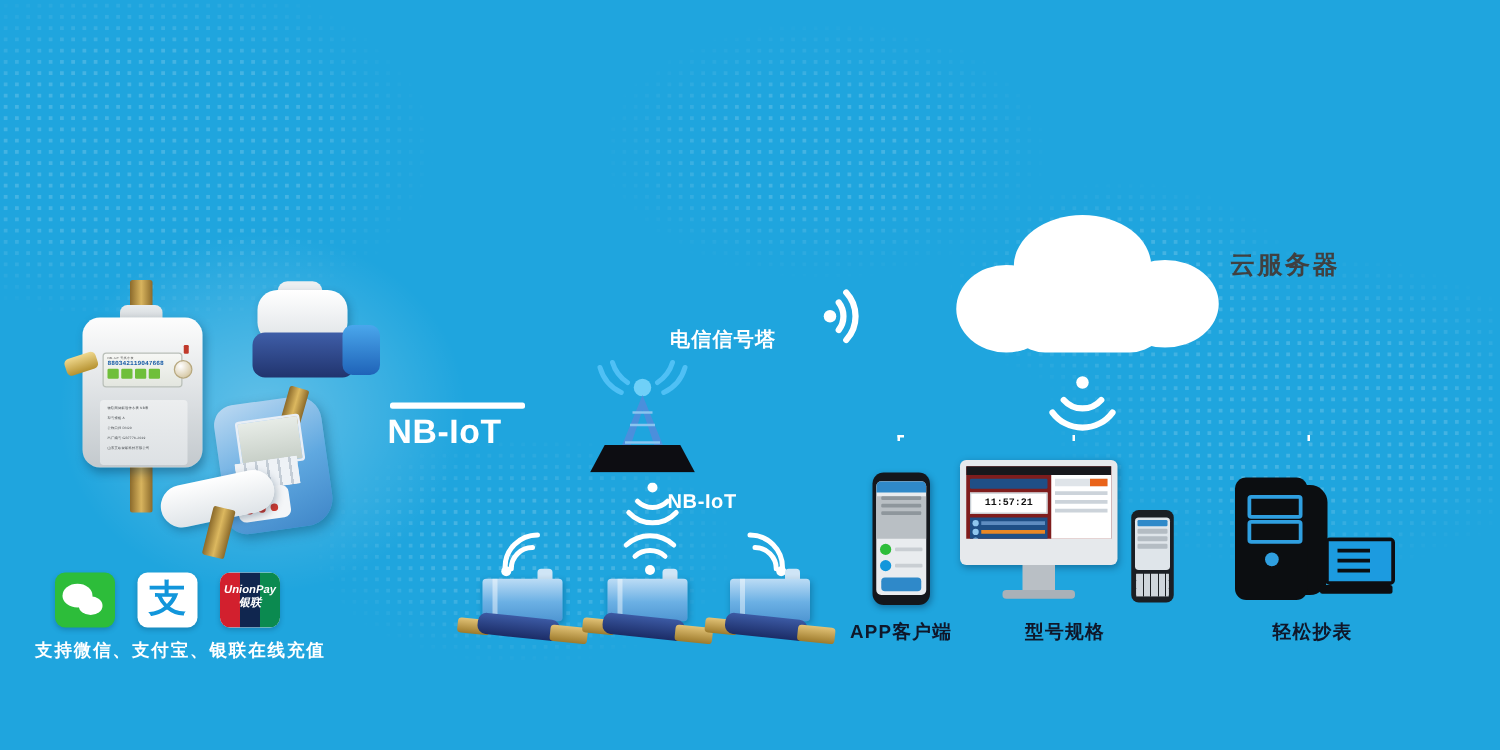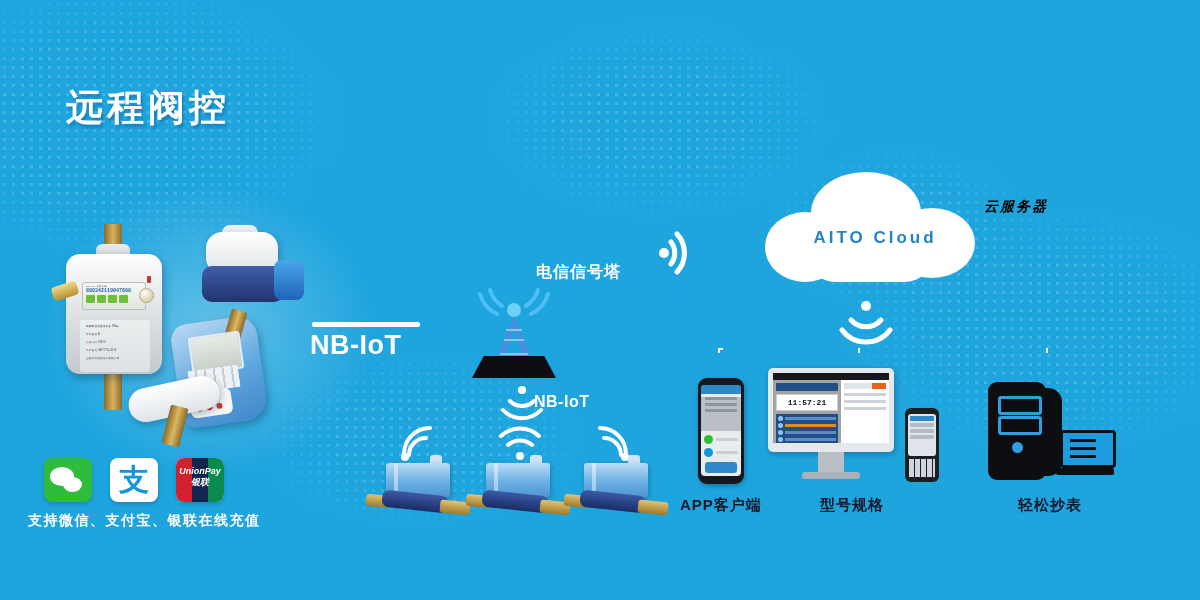--- a/index.html
+++ b/index.html
@@ -147,39 +147,39 @@
   .tower svg{position:absolute;left:0;top:0;}
   .tower .base{position:absolute;left:6px;top:86px;width:84px;height:22px;
     background:#0d0d12;clip-path:polygon(14% 0,86% 0,100% 100%,0 100%);}
   .towerlabel{position:absolute;left:536px;top:262px;color:#fff;font-size:16px;font-weight:bold;letter-spacing:1px;}
 
   
   .cloud{position:absolute;left:765px;top:172px;width:210px;height:110px;}
   .cloud i{position:absolute;background:#fff;border-radius:50%;}
   .cloudtext{position:absolute;left:800px;top:228px;width:150px;text-align:center;
     color:#2485c6;font-size:17px;font-weight:bold;letter-spacing:3px;}
-  .cloudlabel{position:absolute;left:984px;top:198px;color:#000000;font-size:14px;font-weight:bold;letter-spacing:2px;font-style:italic;}
+  .cloudlabel{position:absolute;left:984px;top:198px;color:#404040;font-size:20px;font-weight:bold;letter-spacing:2px;}
 
   
   .phone{position:absolute;left:698px;top:378px;width:46px;height:106px;border-radius:9px;
     background:#14171c;box-shadow:1px 2px 5px rgba(0,30,60,.35);}
   .phone .scr{position:absolute;left:3px;top:7px;right:3px;bottom:8px;border-radius:4px;background:#e9ecef;overflow:hidden;}
   .phone .hdr{height:9px;background:#2f89c9;}
   .phone .grey{height:34px;background:#b9bfc4;}
   .phone .grey .ln{height:3px;margin:3px 4px;background:#8e969c;border-radius:1px;}
   .phone .row{display:flex;align-items:center;gap:3px;margin:4px 3px;}
   .phone .row .ic{width:9px;height:9px;border-radius:50%;background:#2dbd3a;}
   .phone .row .ic.b{background:#1296db;}
   .phone .row .ln{flex:1;height:3px;background:#c9ced3;border-radius:1px;}
   .phone .btn{margin:5px 4px;height:11px;border-radius:3px;background:#2f89c9;}
 
   .monitor{position:absolute;left:768px;top:368px;width:126px;height:120px;}
   .monitor .bez{position:absolute;left:0;top:0;width:126px;height:84px;border-radius:5px;
     background:#e6e9ec;box-shadow:1px 2px 6px rgba(0,30,60,.35);}
-  .monitor .scr{position:absolute;left:5px;top:5px;width:116px;height:70px;background:#a3a3a3;overflow:hidden;}
+  .monitor .scr{position:absolute;left:5px;top:5px;width:116px;height:58px;background:#7f1d1d;overflow:hidden;}
   .monitor .topbar{height:7px;background:#18181c;}
   .monitor .inner{display:flex;height:63px;}
   .monitor .lft{width:62px;padding:3px;}
   .monitor .titlebar{height:8px;background:#1f4f86;border-radius:1px;}
   .monitor .clock{margin-top:3px;height:15px;background:#fff;border:1px solid #c8ced4;
     display:flex;align-items:center;justify-content:center;color:#111;font-weight:bold;font-size:8px;
     font-family:"Liberation Mono",monospace;}
   .monitor .list{margin-top:3px;height:32px;background:#1f4f86;padding:2px;}
   .monitor .list .it{display:flex;align-items:center;gap:2px;margin-bottom:2px;}
   .monitor .list .it .d{width:5px;height:5px;border-radius:50%;background:#8fc6ef;}
@@ -235,21 +235,20 @@
 </style>
 </head>
 <body>
 
 <div id="stage">
 
   <div class="dots"></div>
   <div class="glow"></div>
 
   <div class="headline">
-    <div>远程阀控</div>
   </div>
 
   <div class="meterA">
     <div class="pipeT"></div>
     <div class="pipeB"></div>
     <div class="cap"></div>
     <div class="body">
       <div class="lcd">
         <div class="l1">NB-IoT 无线水表</div>
         <div class="l2">880342119047668</div>
@@ -361,21 +360,20 @@
       </g>
     </svg>
   </div>
 
   <div class="cloud">
     <i style="left:46px;top:0;width:110px;height:82px;"></i>
     <i style="left:0;top:40px;width:80px;height:70px;"></i>
     <i style="left:124px;top:36px;width:86px;height:70px;"></i>
     <i style="left:40px;top:48px;width:130px;height:62px;border-radius:40px;"></i>
   </div>
-  <div class="cloudtext">AITO Cloud</div>
   <div class="cloudlabel">云服务器</div>
 
   <div class="dash" style="left:718px;top:348px;width:330px;"></div>
   <div class="dashv" style="left:718px;top:348px;height:34px;"></div>
   <div class="dashv" style="left:858px;top:348px;height:22px;"></div>
   <div class="dashv" style="left:1046px;top:348px;height:36px;"></div>
 
   <div class="phone">
     <div class="scr">
       <div class="hdr"></div>

